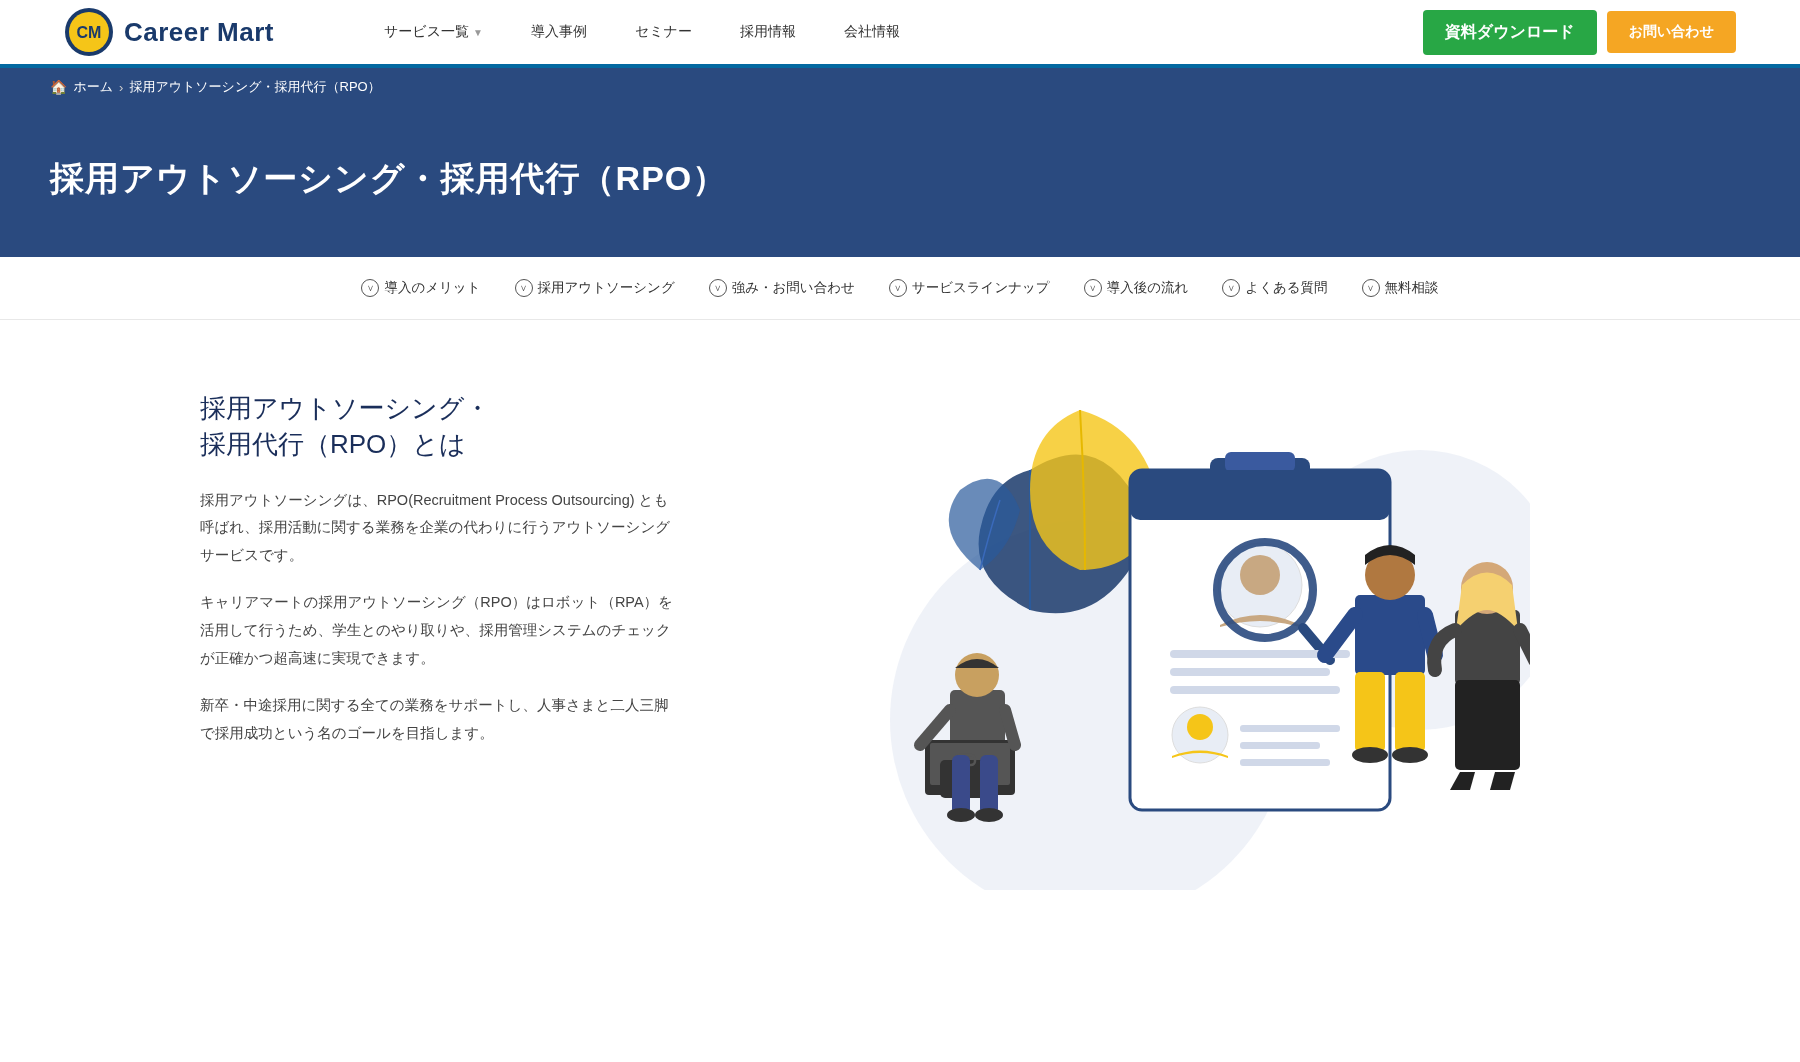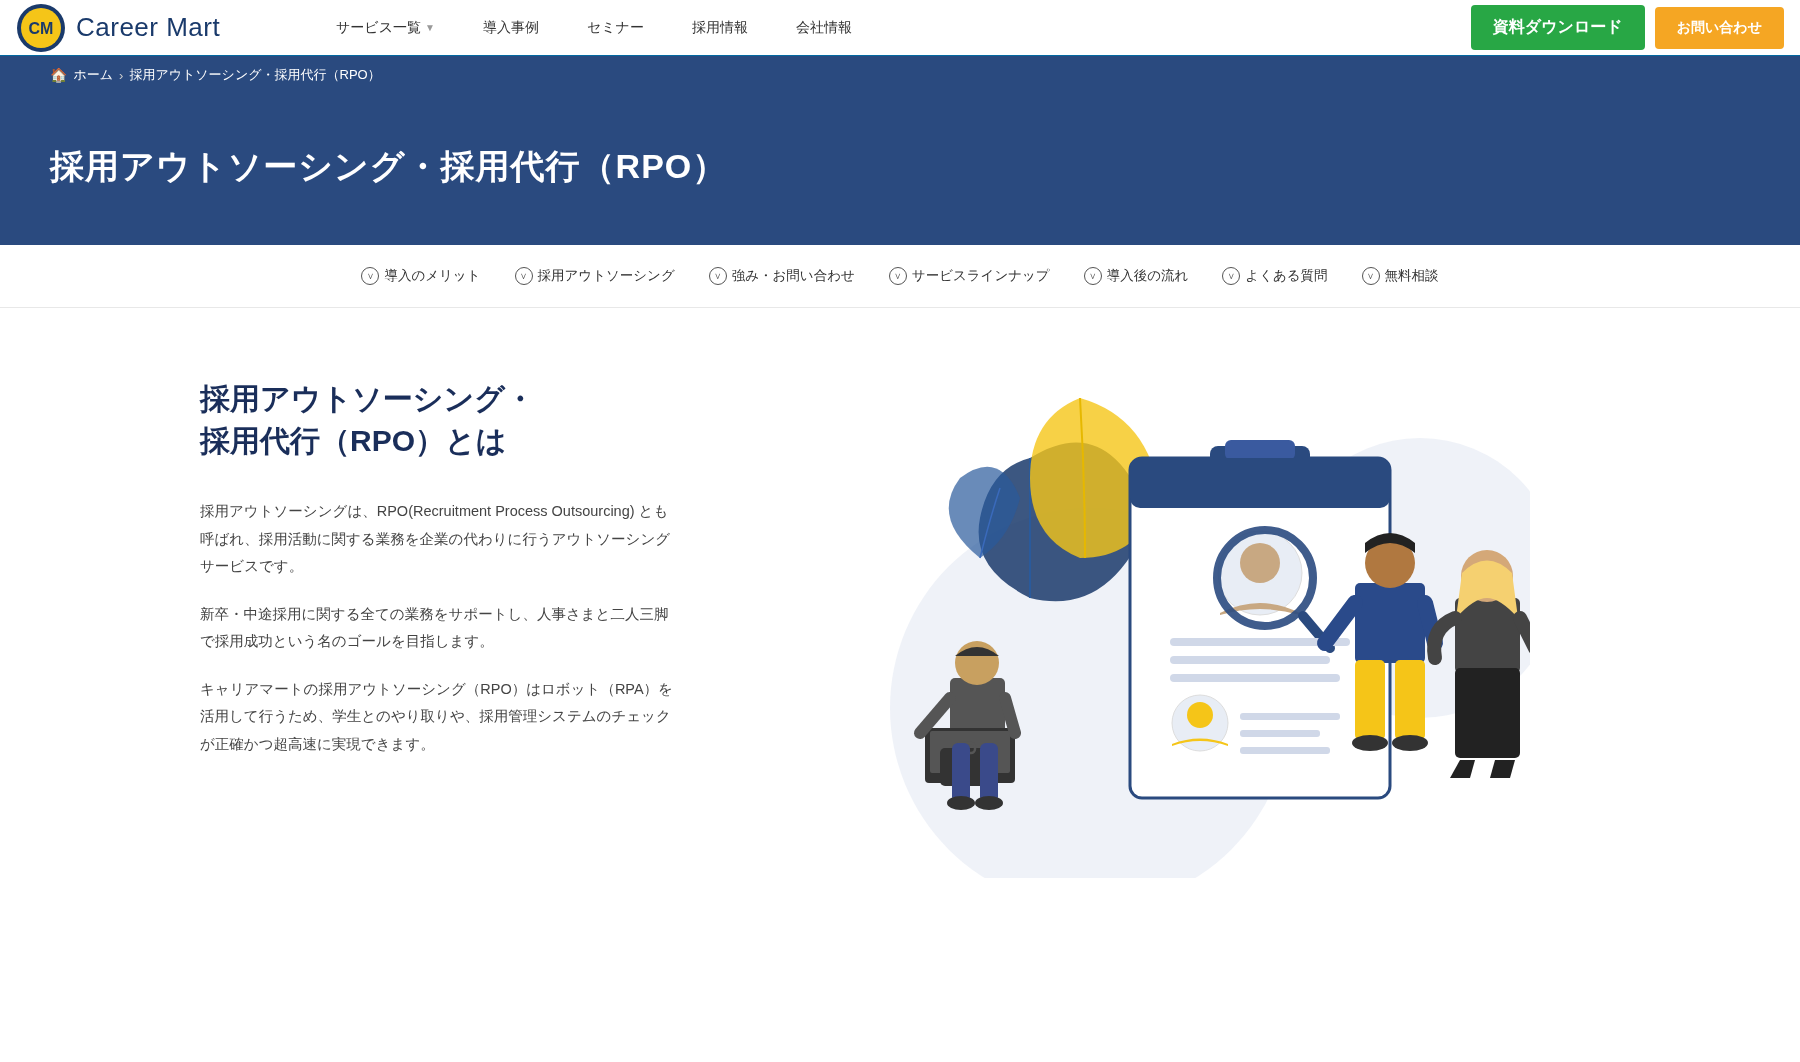--- a/index.html
+++ b/index.html
@@ -13,41 +13,41 @@
       font-size: 14px;
       color: #333;
       background: #fff;
       width: 1800px;
     }
 
     
     .header {
       display: flex;
       align-items: center;
-      padding: 0 16px;
-      height: 56px;
+      padding: 0 64px;
+      height: 68px;
       background: #fff;
-      border-bottom: 1px solid #0369a1;
+      border-bottom: 4px solid #0369a1;
       position: relative;
       z-index: 10;
     }
     .logo-area {
       display: flex;
       align-items: center;
       gap: 10px;
       margin-right: 40px;
       min-width: 260px;
     }
     .logo-icon {
       width: 50px;
       height: 50px;
     }
     .logo-text {
       font-size: 26px;
-      font-weight: normal;
+      font-weight: bold;
       color: #1a3a6b;
       letter-spacing: 0.5px;
     }
     .nav {
       display: flex;
       align-items: center;
       gap: 8px;
       flex: 1;
     }
     .nav-item {
@@ -167,25 +167,25 @@
       gap: 80px;
       align-items: flex-start;
       max-width: 1600px;
       margin: 0 auto;
     }
     .content-left {
       flex: 0 0 480px;
       max-width: 480px;
     }
     .section-title {
-      font-size: 30px;
-      font-weight: bold;
+      font-size: 26px;
+      font-weight: normal;
       color: #1a2e5a;
       line-height: 1.4;
-      margin-bottom: 36px;
+      margin-bottom: 24px;
     }
     .section-body {
       font-size: 14.5px;
       line-height: 1.9;
       color: #444;
       margin-bottom: 20px;
     }
     .content-right {
       flex: 1;
       display: flex;
@@ -273,22 +273,22 @@
     <span>無料相談</span>
   </div>
 </div>
 
 <div class="main-content">
   <div class="content-left">
     <h2 class="section-title">
       採用アウトソーシング・<br>採用代行（RPO）とは
     </h2>
     <p class="section-body">採用アウトソーシングは、RPO(Recruitment Process Outsourcing) とも呼ばれ、採用活動に関する業務を企業の代わりに行うアウトソーシングサービスです。</p>
+    <p class="section-body">キャリアマートの採用アウトソーシング（RPO）はロボット（RPA）を活用して行うため、学生とのやり取りや、採用管理システムのチェックが正確かつ超高速に実現できます。</p>
     <p class="section-body">新卒・中途採用に関する全ての業務をサポートし、人事さまと二人三脚で採用成功という名のゴールを目指します。</p>
-    <p class="section-body">キャリアマートの採用アウトソーシング（RPO）はロボット（RPA）を活用して行うため、学生とのやり取りや、採用管理システムのチェックが正確かつ超高速に実現できます。</p>
   </div>
 
   <div class="content-right">
 
     <svg viewBox="0 0 700 500" width="700" height="500" xmlns="http://www.w3.org/2000/svg">
 
       <circle cx="260" cy="330" r="200" fill="#e8edf5" opacity="0.7"></circle>
       <circle cx="590" cy="200" r="140" fill="#e8edf5" opacity="0.7"></circle>
 
       <g transform="translate(120, 60)">

